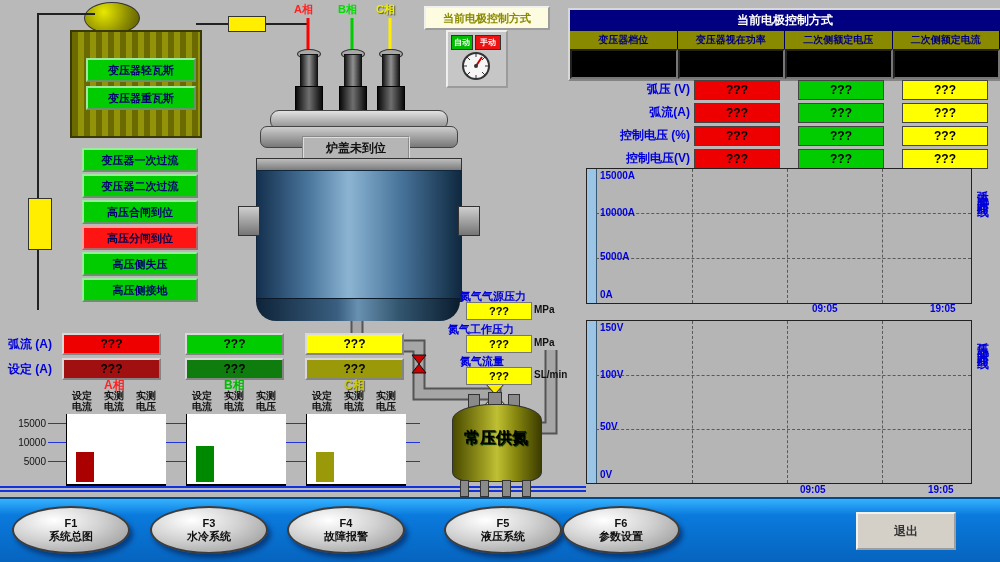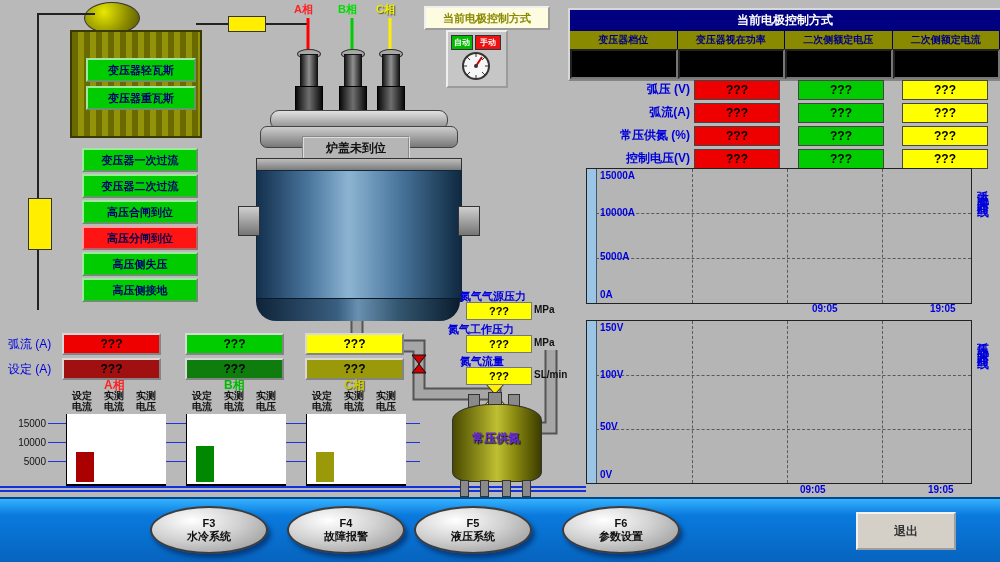--- a/index.html
+++ b/index.html
@@ -58,37 +58,37 @@
   
   .plot{background:#b5b5b5;border:1px solid #222;}
   .plot .strip{position:absolute;left:0;top:0;width:9px;height:100%;background:#9cc4e4;border-right:1px solid #345a78;}
   .ytick{position:absolute;left:13px;color:#0000dd;font-size:10px;font-weight:bold;}
   .hgrid{position:absolute;left:9px;right:0;height:0;border-top:1px dashed #5a5a5a;}
   .vgrid{position:absolute;top:0;bottom:0;width:0;border-left:1px dashed #5a5a5a;}
   .xtick{color:#0000dd;font-size:10px;font-weight:bold;}
   .vtitle{color:#0000dd;font-weight:bold;font-size:12px;writing-mode:vertical-rl;letter-spacing:3px;}
 
   
-  .m-label{color:#0000dd;font-weight:normal;font-size:12px;text-align:center;}
+  .m-label{color:#0000dd;font-weight:bold;font-size:12px;text-align:center;}
   .m-cell{width:95px;height:18px;border:2px outset #d8d8d8;font-weight:bold;font-size:12px;color:#000;}
   .colhead{width:26px;height:24px;font-size:10px;line-height:11px;color:#111;text-align:left;font-weight:bold;}
   .scalelbl{width:36px;font-size:10px;color:#111;text-align:right;}
   .bluegrid{height:1px;background:#2233dd;}
   .barbox{width:99px;height:70px;background:#ffffff;border-left:1px solid #000;border-bottom:2px solid #000;}
   .bar{width:18px;}
 
   
   .n-label{color:#0000dd;font-weight:bold;font-size:11px;}
   .n-val{width:64px;height:16px;background:#ffff00;border:1px solid #777;font-weight:bold;font-size:11px;color:#000;}
   .n-unit{font-size:10px;color:#111;font-weight:bold;}
   .tank{left:452px;top:404px;width:88px;height:76px;border:1px solid #333;border-radius:40px 40px 18px 18px / 16px 16px 10px 10px;
     background:linear-gradient(90deg,#4a4a00,#9a9a20 35%,#c0c034 50%,#8a8a10 70%,#3c3c00);}
   .nozzle{top:394px;background:#8a8a8a;border:1px solid #333;}
   .leg{top:480px;width:7px;height:15px;background:#8a8a8a;border:1px solid #333;}
-  .tanklbl{color:#6d28d9;font-weight:bold;font-size:12px;text-shadow:1px 1px 1px #002200;}
+  .tanklbl{color:#000000;font-weight:bold;font-size:16px;text-shadow:1px 1px 1px #002200;}
 
   
   .bbar{left:0;top:497px;width:1000px;height:65px;border-top:2px solid #004a8c;
     background:linear-gradient(180deg,#35b2ff,#0a7add 25%,#0663bd);}
   .fbtn{top:506px;width:114px;height:44px;border-radius:50%;border:2px solid #3c3c3c;cursor:pointer;
     background:radial-gradient(ellipse at 35% 28%,#ffffff,#d2d2d2 45%,#8e8e8e);
     box-shadow:3px 4px 5px rgba(0,0,40,.45);display:flex;flex-direction:column;align-items:center;justify-content:center;}
   .fbtn span{font-size:11px;font-weight:bold;color:#101010;line-height:13px;}
   .exitbtn{left:856px;top:512px;width:96px;height:34px;background:#d4d0c8;border:2px outset #f2f2f2;
     color:#333;font-size:12px;font-weight:bold;cursor:pointer;}
@@ -196,21 +196,21 @@
   <div class="abs p-label" style="left:572px;top:81px;">弧压 (V)</div>
   <div class="abs ctr p-cell c-red" style="left:694px;top:80px;">???</div>
   <div class="abs ctr p-cell c-green" style="left:798px;top:80px;">???</div>
   <div class="abs ctr p-cell c-yellow" style="left:902px;top:80px;">???</div>
 
   <div class="abs p-label" style="left:572px;top:104px;">弧流(A)</div>
   <div class="abs ctr p-cell c-red" style="left:694px;top:103px;">???</div>
   <div class="abs ctr p-cell c-green" style="left:798px;top:103px;">???</div>
   <div class="abs ctr p-cell c-yellow" style="left:902px;top:103px;">???</div>
 
-  <div class="abs p-label" style="left:572px;top:127px;">常压供氮 (%)</div>
+  <div class="abs p-label" style="left:572px;top:127px;">控制电压 (%)</div>
   <div class="abs ctr p-cell c-red" style="left:694px;top:126px;">???</div>
   <div class="abs ctr p-cell c-green" style="left:798px;top:126px;">???</div>
   <div class="abs ctr p-cell c-yellow" style="left:902px;top:126px;">???</div>
 
   <div class="abs p-label" style="left:572px;top:150px;">控制电压(V)</div>
   <div class="abs ctr p-cell c-red" style="left:694px;top:149px;">???</div>
   <div class="abs ctr p-cell c-green" style="left:798px;top:149px;">???</div>
   <div class="abs ctr p-cell c-yellow" style="left:902px;top:149px;">???</div>
 
   <div class="abs plot" style="left:586px;top:168px;width:384px;height:134px;">
@@ -302,29 +302,33 @@
   <div class="abs nozzle" style="left:488px;width:12px;height:14px;top:392px;"></div>
   <div class="abs nozzle" style="left:508px;width:10px;height:12px;"></div>
   <div class="abs tank"></div>
   <div class="abs ctr tanklbl" style="left:456px;top:430px;width:80px;height:16px;">常压供氮</div>
   <div class="abs leg" style="left:460px;"></div>
   <div class="abs leg" style="left:480px;"></div>
   <div class="abs leg" style="left:502px;"></div>
   <div class="abs leg" style="left:522px;"></div>
 
   <div class="abs bbar"></div>
+  <div class="abs fbtn" style="left:12px;">
+    <span>F1</span>
+    <span>系统总图</span>
+  </div>
   <div class="abs fbtn" style="left:150px;">
     <span>F3</span>
     <span>水冷系统</span>
   </div>
   <div class="abs fbtn" style="left:287px;">
     <span>F4</span>
     <span>故障报警</span>
   </div>
-  <div class="abs fbtn" style="left:414px;">
+  <div class="abs fbtn" style="left:444px;">
     <span>F5</span>
     <span>液压系统</span>
   </div>
   <div class="abs fbtn" style="left:562px;">
     <span>F6</span>
     <span>参数设置</span>
   </div>
   <div class="abs ctr exitbtn">退出</div>
 
 </div>

